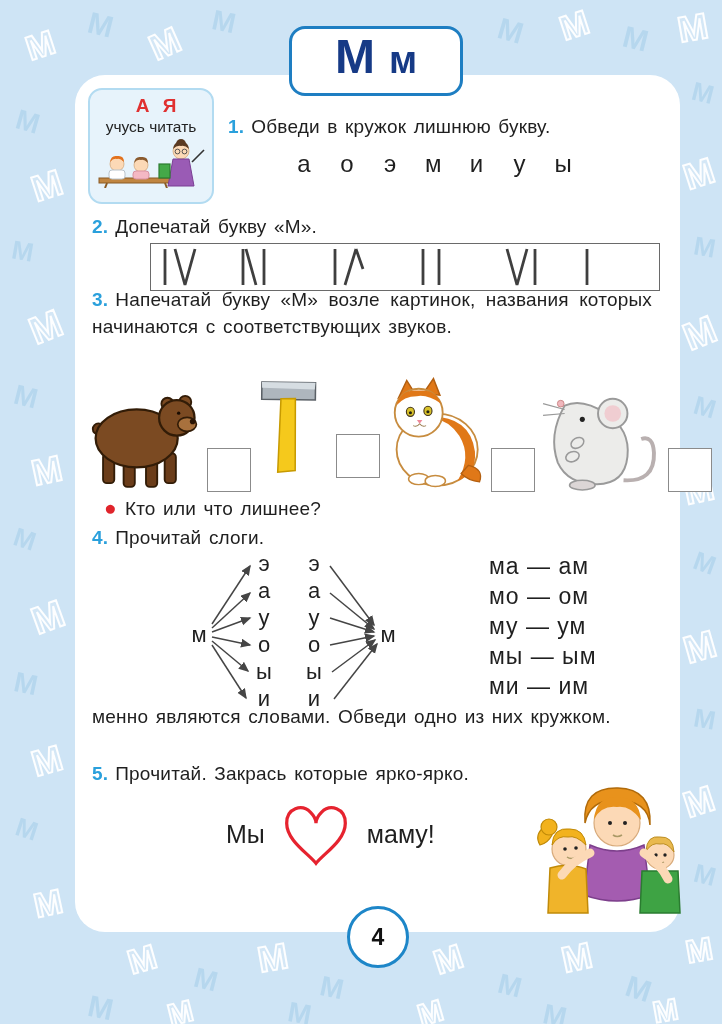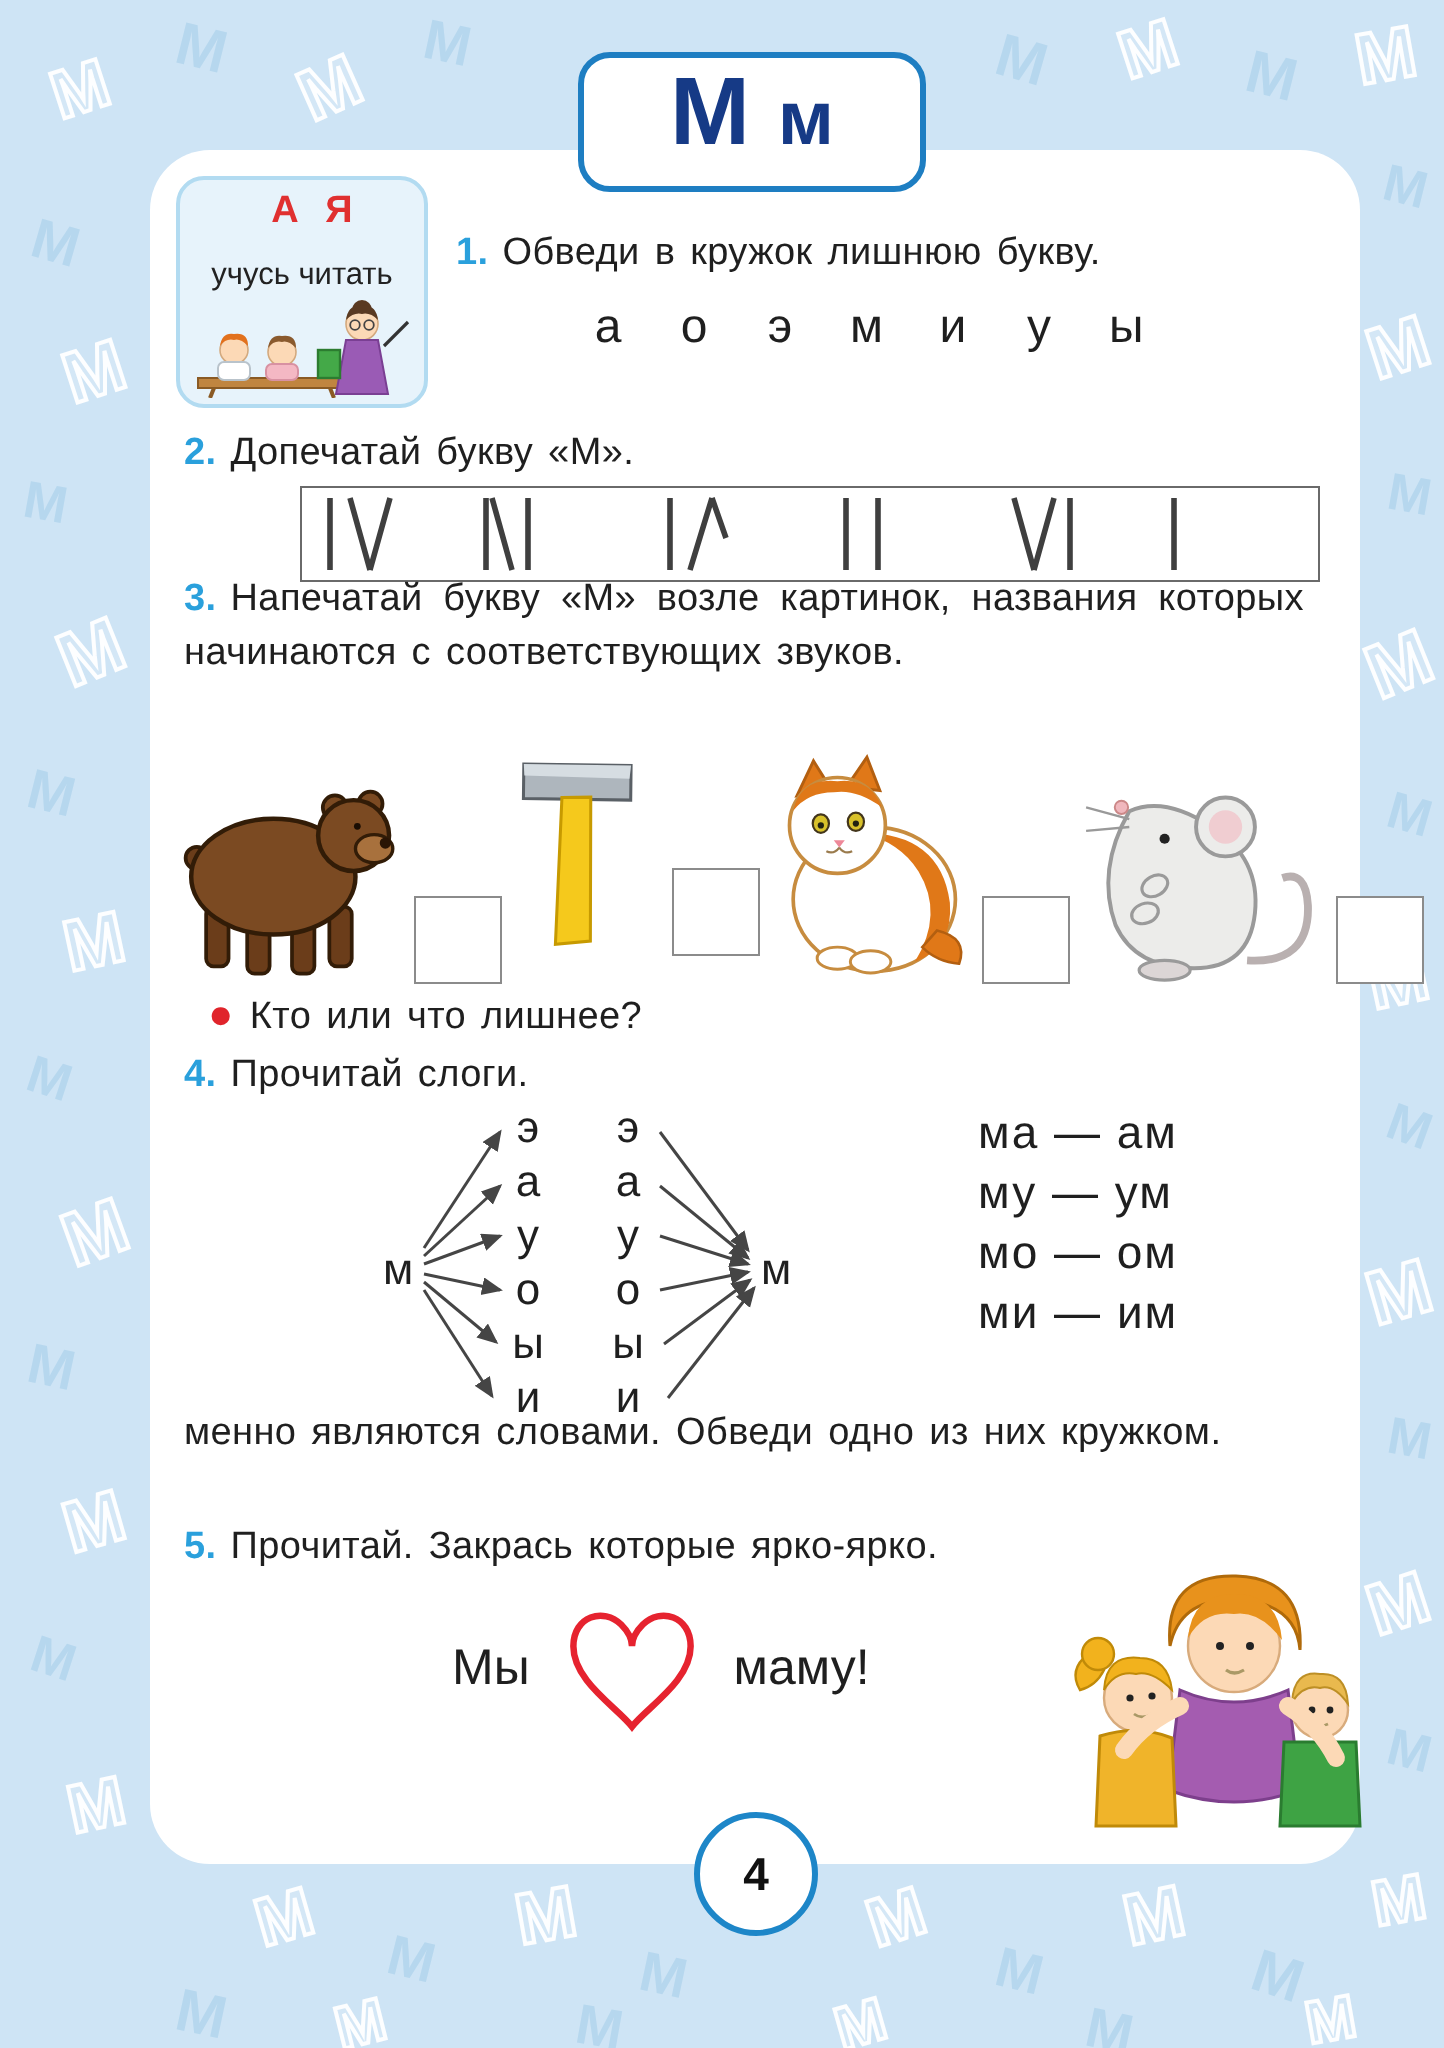--- a/index.html
+++ b/index.html
@@ -27,21 +27,21 @@
   }
   .header-tab .up{font-size:48px;}
   .header-tab .lo{font-size:38px;}
 
   .logo{
     position:absolute;left:88px;top:88px;width:122px;height:112px;z-index:2;
     background:#e7f3fb;border:2px solid #b2dbf1;border-radius:14px;
     text-align:center;overflow:hidden;
   }
   .logo .l1{color:#e03030;font-size:19px;font-weight:700;letter-spacing:4px;margin-top:5px;margin-left:14px;}
-  .logo .l2{color:#222;font-size:15.5px;margin-top:12px;}
+  .logo .l2{color:#222;font-size:15.5px;margin-top:1px;}
 
   .abs{position:absolute;z-index:2;}
   .task{font-size:19px;letter-spacing:0.2px;word-spacing:2px;}
   .num{color:#2aa0dc;font-weight:700;margin-right:7px;}
   .jline{text-align:justify;text-align-last:justify;}
   .bullet{color:#e0242b;font-size:21px;margin-right:8px;}
 
   .letters-row{display:flex;gap:27px;font-size:24px;}
   .letters-row span{min-width:16px;text-align:center;}
 
@@ -300,22 +300,23 @@
   <span class="dl" style="left:128px;top:41px;">а</span>
   <span class="dl" style="left:128px;top:68px;">у</span>
   <span class="dl" style="left:128px;top:95px;">о</span>
   <span class="dl" style="left:128px;top:122px;">ы</span>
   <span class="dl" style="left:128px;top:149px;">и</span>
   <span class="dl" style="left:202px;top:85px;">м</span>
 </div>
 
 <div class="pairs">
   <div>ма — ам</div>
+  <div>мо — ом</div>
   <div>му — ум</div>
-  <div>мо — ом</div>
+  <div>мы — ым</div>
   <div>ми — им</div>
 </div>
 
 <div class="abs task" style="left:92px;top:703px;width:560px;line-height:27px;">
   <div>менно являются словами. Обведи одно из них кружком.</div>
 </div>
 
 <div class="abs task" style="left:92px;top:763px;">
   <span class="num">5.</span><span>Прочитай. Закрась которые ярко-ярко.</span>
 </div>

